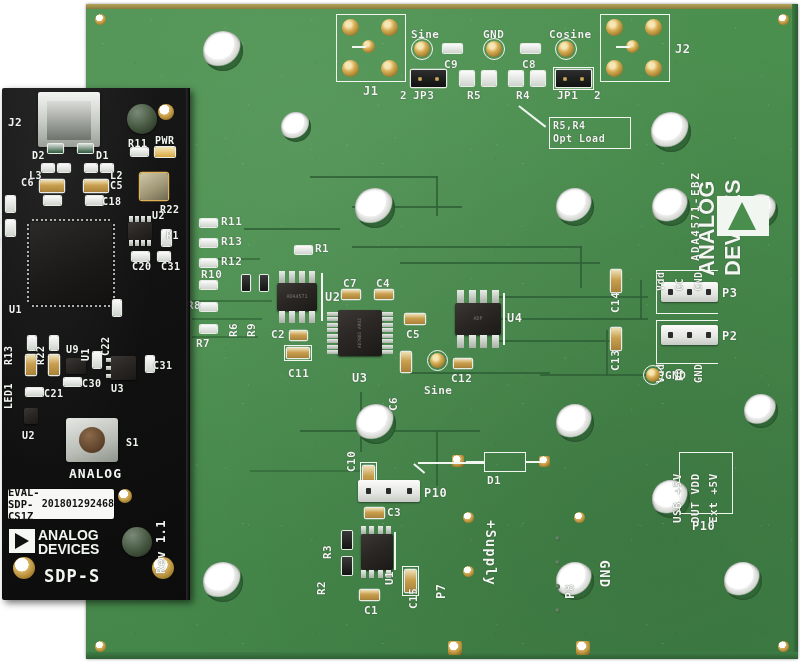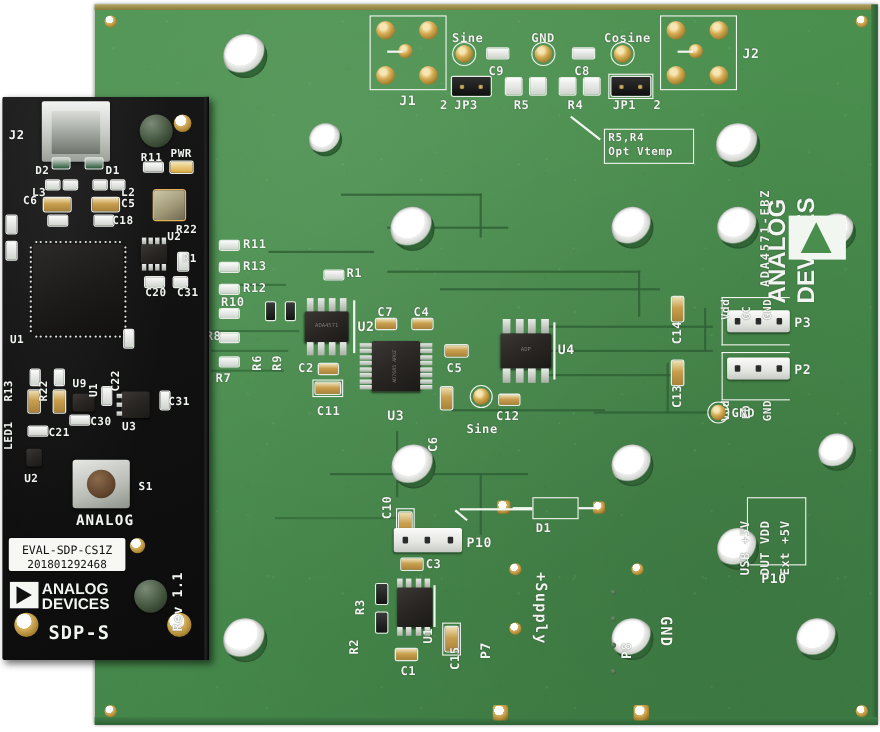--- a/index.html
+++ b/index.html
@@ -90,22 +90,22 @@
   .conn-wht i{display:block;width:5px;height:6px;background:#2b2b2b;border-radius:1px;}
   .hdr-blk{position:absolute;border-radius:1px;
     background:linear-gradient(180deg,#2e2e2e,#111);box-shadow:0 0 0 1.2px #e8ece7;
     display:flex;align-items:center;justify-content:space-around;}
   .hdr-blk i{display:block;width:4px;height:4px;
     background:radial-gradient(circle,#e3c57a,#7a5f23);border-radius:1px;}
 
   
   .adlogo{position:absolute;}
   .sdp-label{position:absolute;background:#f7f8f4;border-radius:2px;
-    color:#111;font-weight:400;display:flex;flex-direction:column;
-    align-items:center;justify-content:flex-end;line-height:1.15;
+    color:#111;font-weight:700;display:flex;
+    align-items:center;justify-content:flex-start;line-height:1.15;
     box-shadow:0 0 0 1px rgba(0,0,0,.25);}
   .btn-reset{position:absolute;border-radius:3px;
     background:linear-gradient(160deg,#e6e8e3,#b9bdb6 60%,#8e938b 100%);
     box-shadow:0 1px 3px rgba(0,0,0,.6);}
   .btn-reset:after{content:"";position:absolute;left:50%;top:50%;width:26px;height:26px;
     margin:-13px 0 0 -13px;border-radius:50%;
     background:radial-gradient(circle at 38% 32%,#8b6a4a,#5b4029 70%,#3a2818 100%);}
   .usb{position:absolute;border-radius:2px;
     background:linear-gradient(180deg,#f2f4f1,#c7cbc5 55%,#9aa097 100%);
     box-shadow:0 1px 3px rgba(0,0,0,.55);}
@@ -242,21 +242,21 @@
   <div class="capw" style="left:460px;top:71px;width:14px;height:15px;"></div>
   <div class="capw" style="left:482px;top:71px;width:14px;height:15px;"></div>
   <div class="capw" style="left:509px;top:71px;width:14px;height:15px;"></div>
   <div class="capw" style="left:531px;top:71px;width:14px;height:15px;"></div>
   <div class="silk" style="left:467px;top:89px;font-size:11px;">R5</div>
   <div class="silk" style="left:516px;top:89px;font-size:11px;">R4</div>
 
   <div class="box" style="left:549px;top:117px;width:82px;height:32px;"></div>
   <div class="line" style="left:519px;top:105px;width:34px;height:1.6px;transform:rotate(38deg);transform-origin:left center;"></div>
   <div class="silk" style="left:553px;top:120px;font-size:10px;">R5,R4</div>
-  <div class="silk" style="left:553px;top:133px;font-size:10px;">Opt Vtemp</div>
+  <div class="silk" style="left:553px;top:133px;font-size:10px;">Opt Load</div>
 
   <div class="silk rot90" style="left:702px;top:248px;font-size:11px;letter-spacing:1.5px;">ADA4571-EBZ</div>
   <div class="silk rot90" style="left:720px;top:250px;font-size:22px;font-weight:800;letter-spacing:0px;font-family:'Liberation Sans',sans-serif;">ANALOG</div>
   <div class="silk rot90" style="left:746px;top:250px;font-size:22px;font-weight:800;letter-spacing:0px;font-family:'Liberation Sans',sans-serif;">DEVICES</div>
 
   <div class="adlogo" style="left:717px;top:196px;width:52px;height:40px;background:#f2f6f1;">
     <div style="position:absolute;left:11px;top:6px;width:0;height:0;border-left:14px solid transparent;border-right:14px solid transparent;border-bottom:28px solid #4a8e4e;"></div>
   </div>
 
   <div class="capw" style="left:200px;top:219px;width:17px;height:8px;"></div>

